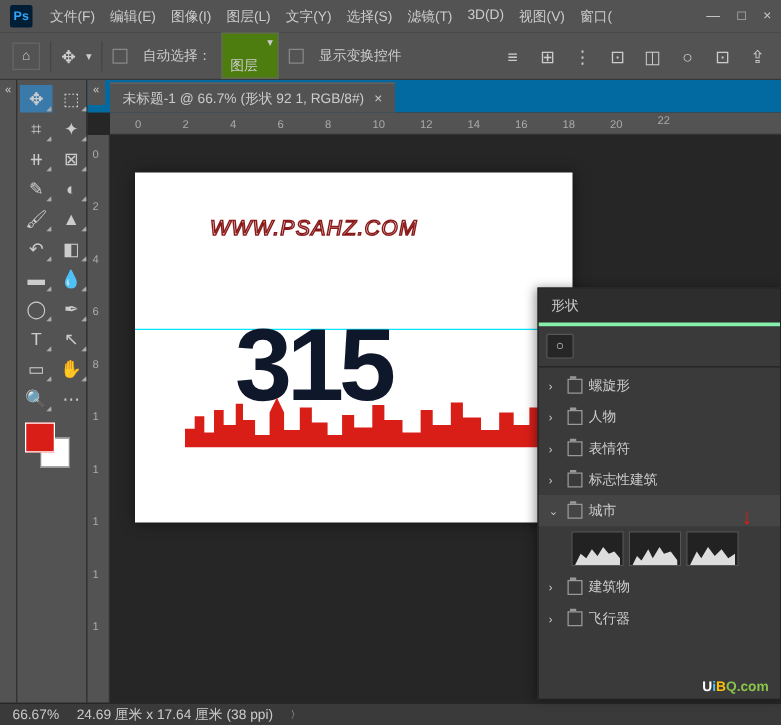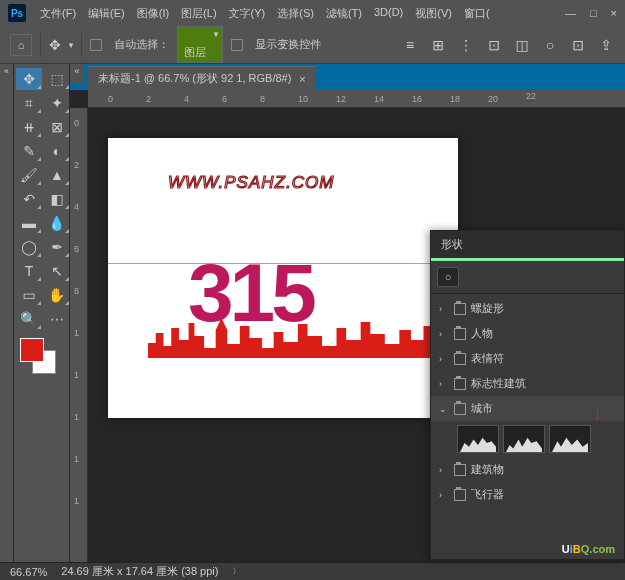--- a/index.html
+++ b/index.html
@@ -30,21 +30,21 @@
 .doc-area{flex:1;background:#262626;display:flex;flex-direction:column;position:relative}
 .tab-strip{height:26px;background:#0369a1;display:flex;align-items:flex-end;padding-left:4px}
 .doc-tab{background:#535353;padding:4px 10px;border-top:1px solid #666;display:flex;align-items:center;gap:8px;font-size:11px}
 .ruler-h{height:18px;background:#535353;margin-left:18px;position:relative;overflow:hidden;border-bottom:1px solid #333}
 .ruler-v{width:18px;background:#535353;position:absolute;left:0;top:44px;bottom:0;border-right:1px solid #333;overflow:hidden}
 .tick{position:absolute;font-size:9px;color:#aaa}
 .canvas-wrap{flex:1;margin-left:18px;background:#262626;position:relative;overflow:hidden}
 .artboard{position:absolute;left:20px;top:30px;width:350px;height:280px;background:#fff;box-shadow:0 0 10px rgba(0,0,0,0.5)}
 .guide-h{position:absolute;left:0;right:0;height:1px;background:#00e5ff;top:125px}
 .watermark{position:absolute;top:35px;left:60px;font-size:17px;font-weight:400;font-style:italic;color:#fff;-webkit-text-stroke:1.2px #8a1a1a;letter-spacing:1px}
-.big315{position:absolute;top:120px;left:80px;font-size:82px;font-weight:900;color:#be185d;line-height:0.85;letter-spacing:-4px}
+.big315{position:absolute;top:120px;left:80px;font-size:82px;font-weight:900;color:#0f172a;line-height:0.85;letter-spacing:-4px}
 .skyline{position:absolute;bottom:60px;left:40px;right:20px;height:40px}
 .skyline svg{width:100%;height:100%}
 .panel{position:absolute;right:0;top:230px;width:195px;bottom:20px;background:#3a3a3a;border:1px solid #222;box-shadow:-2px 0 8px rgba(0,0,0,0.4)}
 .panel-tab{background:#2d2d2d;padding:6px 10px;border-bottom:3px solid #86efac}
 .panel-search{padding:6px;border-bottom:1px solid #222}
 .search-box{width:22px;height:20px;background:#262626;border:1px solid #555;display:flex;align-items:center;justify-content:center;border-radius:2px}
 .panel-body{padding:2px 0}
 .tree-item{display:flex;align-items:center;padding:5px 8px;gap:5px;cursor:pointer}
 .chev{font-size:9px;width:10px}
 .tree-item.expanded{background:#454545}

